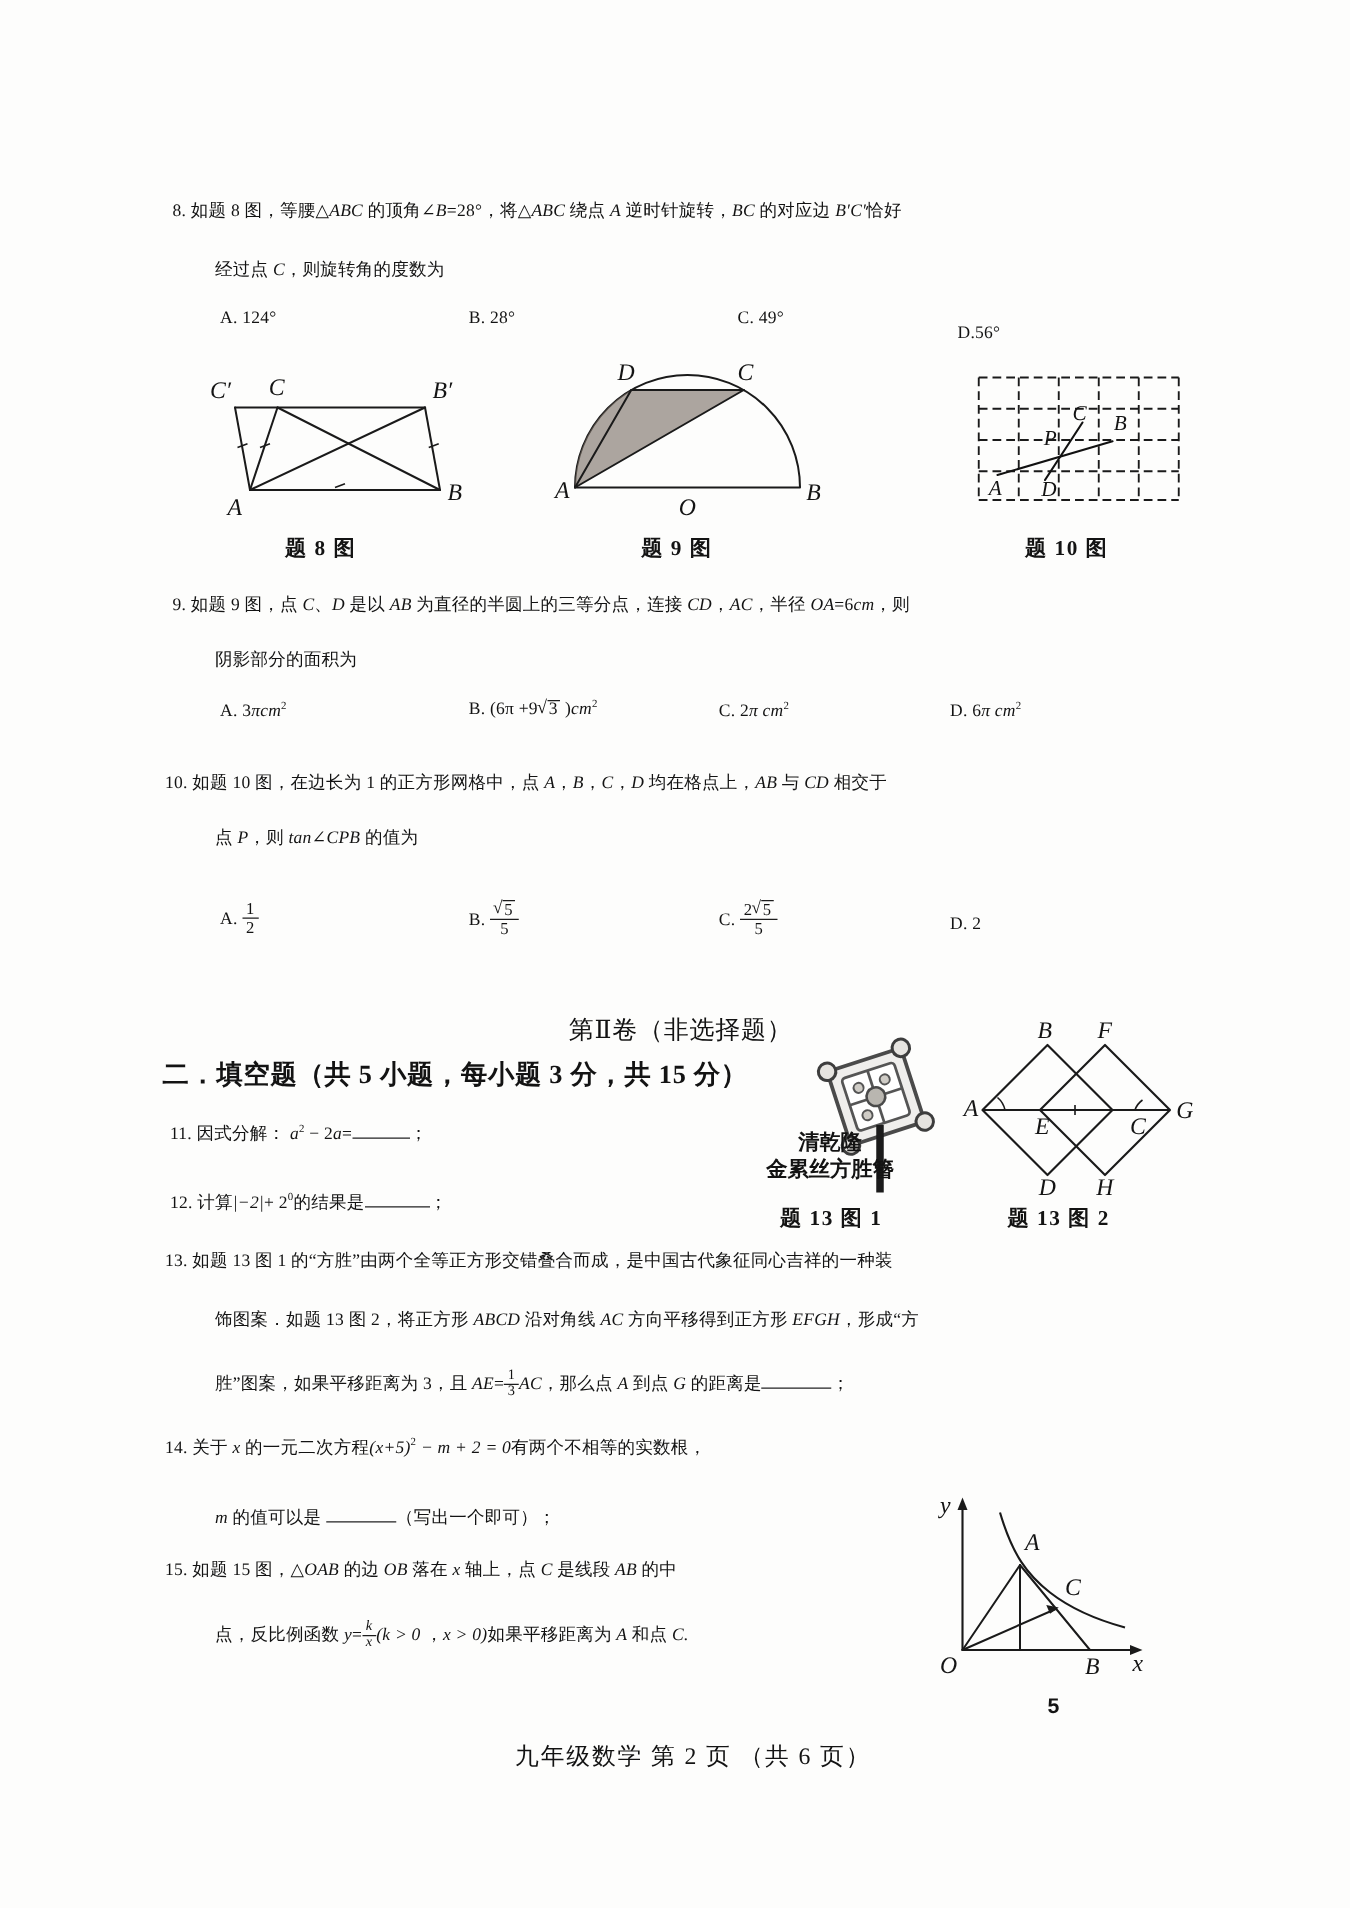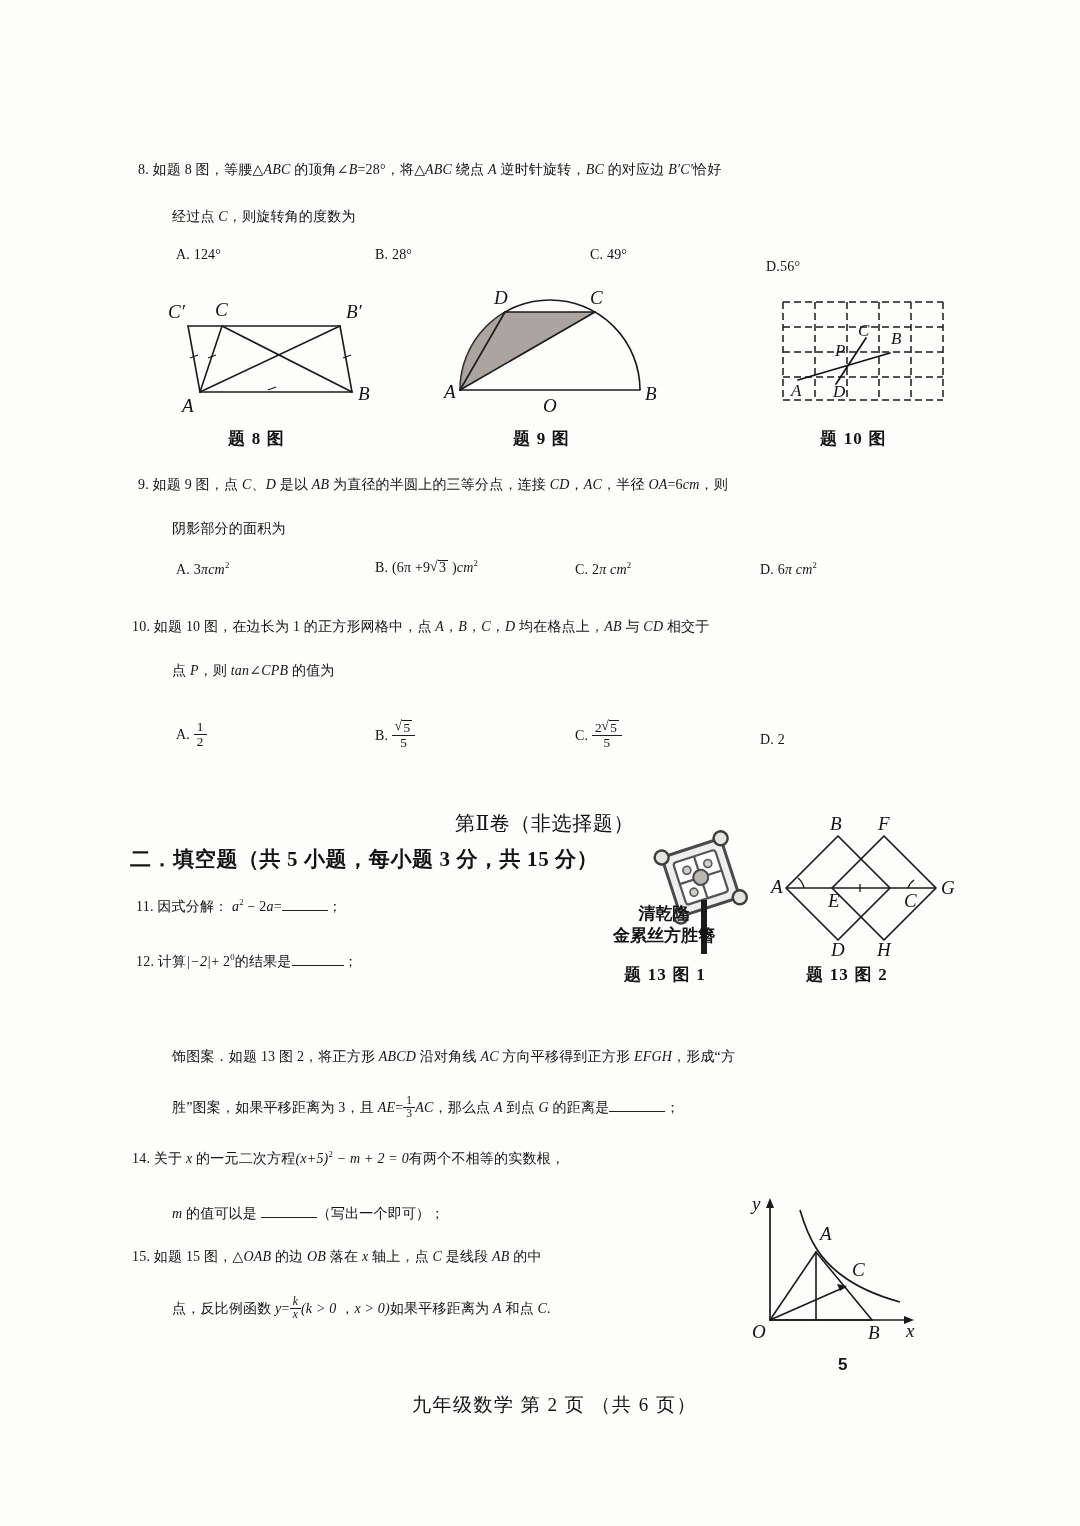--- a/index.html
+++ b/index.html
@@ -312,20 +312,24 @@
       <text class="lbl" x="-5" y="75">A</text>
       <text class="lbl" x="52" y="89">E</text>
       <text class="lbl" x="128" y="89">C</text>
       <text class="lbl" x="165" y="76">G</text>
       <text class="lbl" x="55" y="138">D</text>
       <text class="lbl" x="101" y="138">H</text>
     </svg>
   </div>
   <div class="cap" style="left:806px; top:963px;">题 13 图 2</div>
 
+  <div class="qline" style="left:132px; top:1003px;">
+    <span class="cn">13.</span>
+    <span class="cn">如题 13 图 1 的“方胜”由两个全等正方形交错叠合而成，是中国古代象征同心吉祥的一种装</span>
+  </div>
   <div class="qline" style="left:172px; top:1050px;">
     <span class="cn">饰图案．如题 13 图 2，将正方形 </span><span class="it">ABCD</span><span class="cn"> 沿对角线 </span><span class="it">AC</span><span class="cn"> 方向平移得到正方形 </span><span class="it">EFGH</span><span class="cn">，形成“方</span>
   </div>
   <div class="qline" style="left:172px; top:1095px;">
     <span class="cn">胜”图案，如果平移距离为 3，且 </span><span class="it">AE</span><span class="cn">=</span><span class="frac small"><span class="num">1</span><span class="den">3</span></span><span class="it">AC</span><span class="cn">，那么点 </span><span class="it">A</span><span class="cn"> 到点 </span><span class="it">G</span><span class="cn"> 的距离是</span><span class="blank" style="width:56px; height:15px;"></span><span class="cn">；</span>
   </div>
 
   <div class="qline" style="left:132px; top:1152px;">
     <span class="cn">14.</span>
     <span class="cn">关于 </span><span class="it">x</span><span class="cn"> 的一元二次方程</span><span class="it">(x+5)</span><sup class="sp">2</sup><span class="it"> − m + 2 = 0</span><span class="cn">有两个不相等的实数根，</span>

